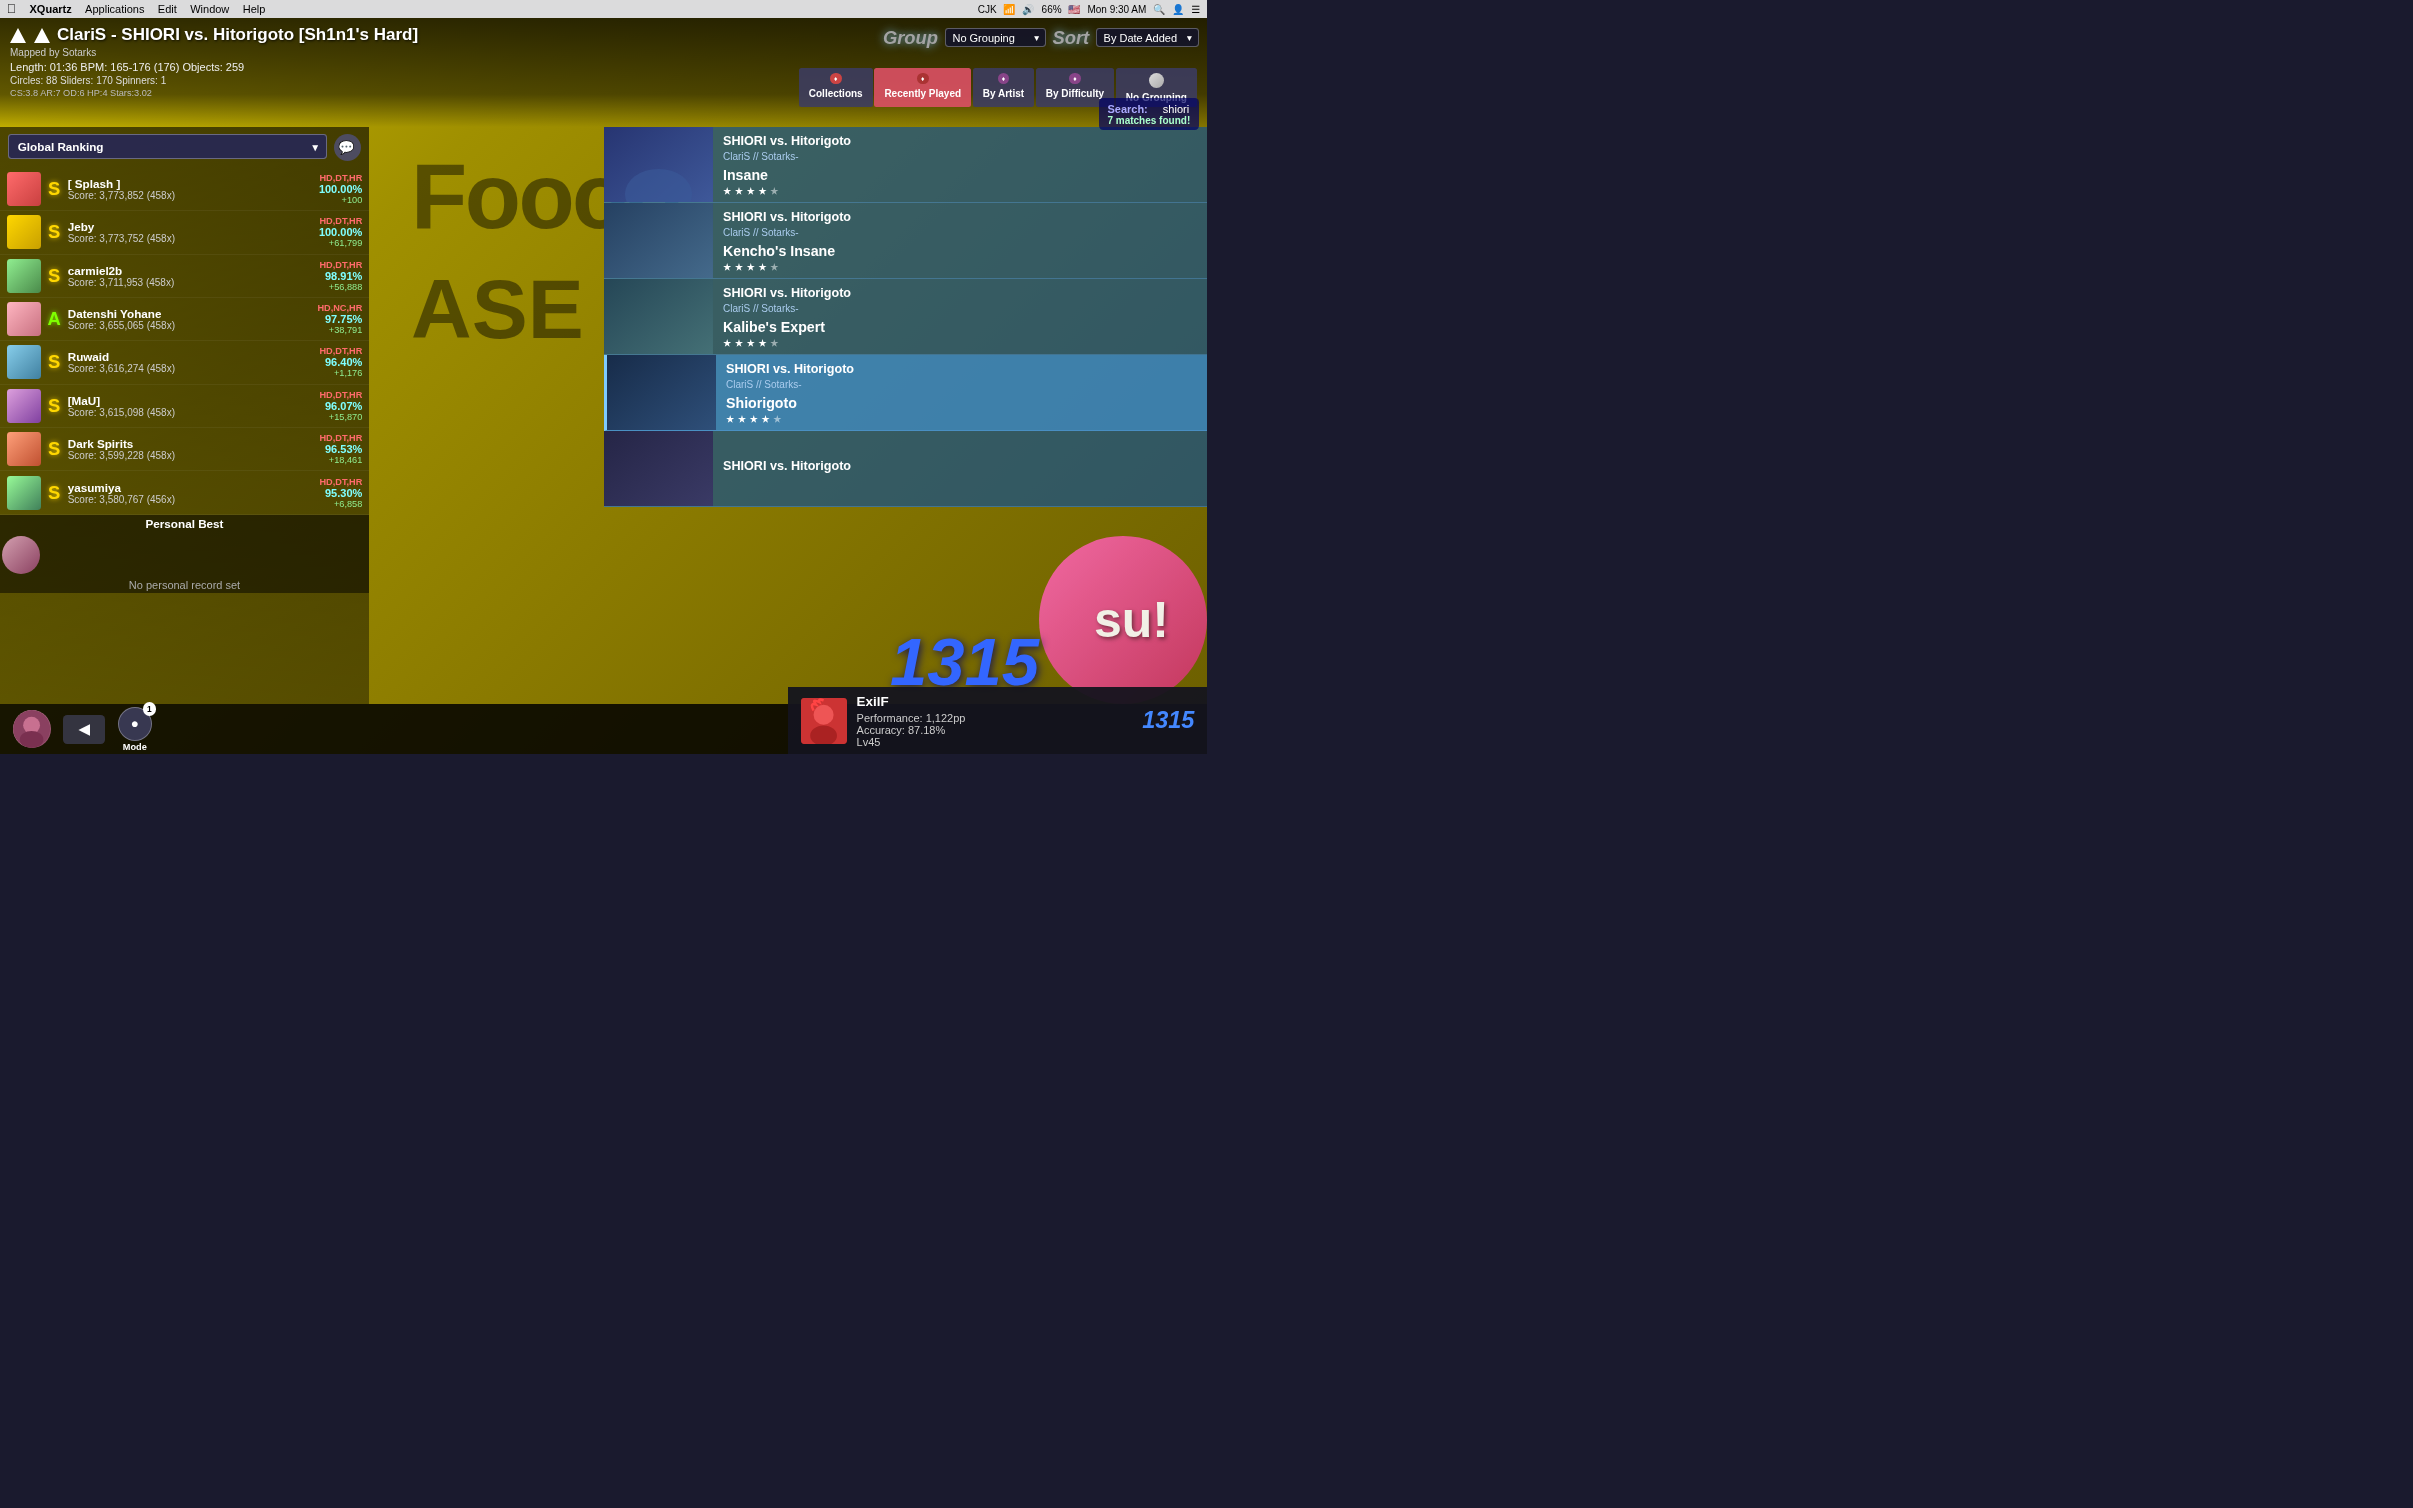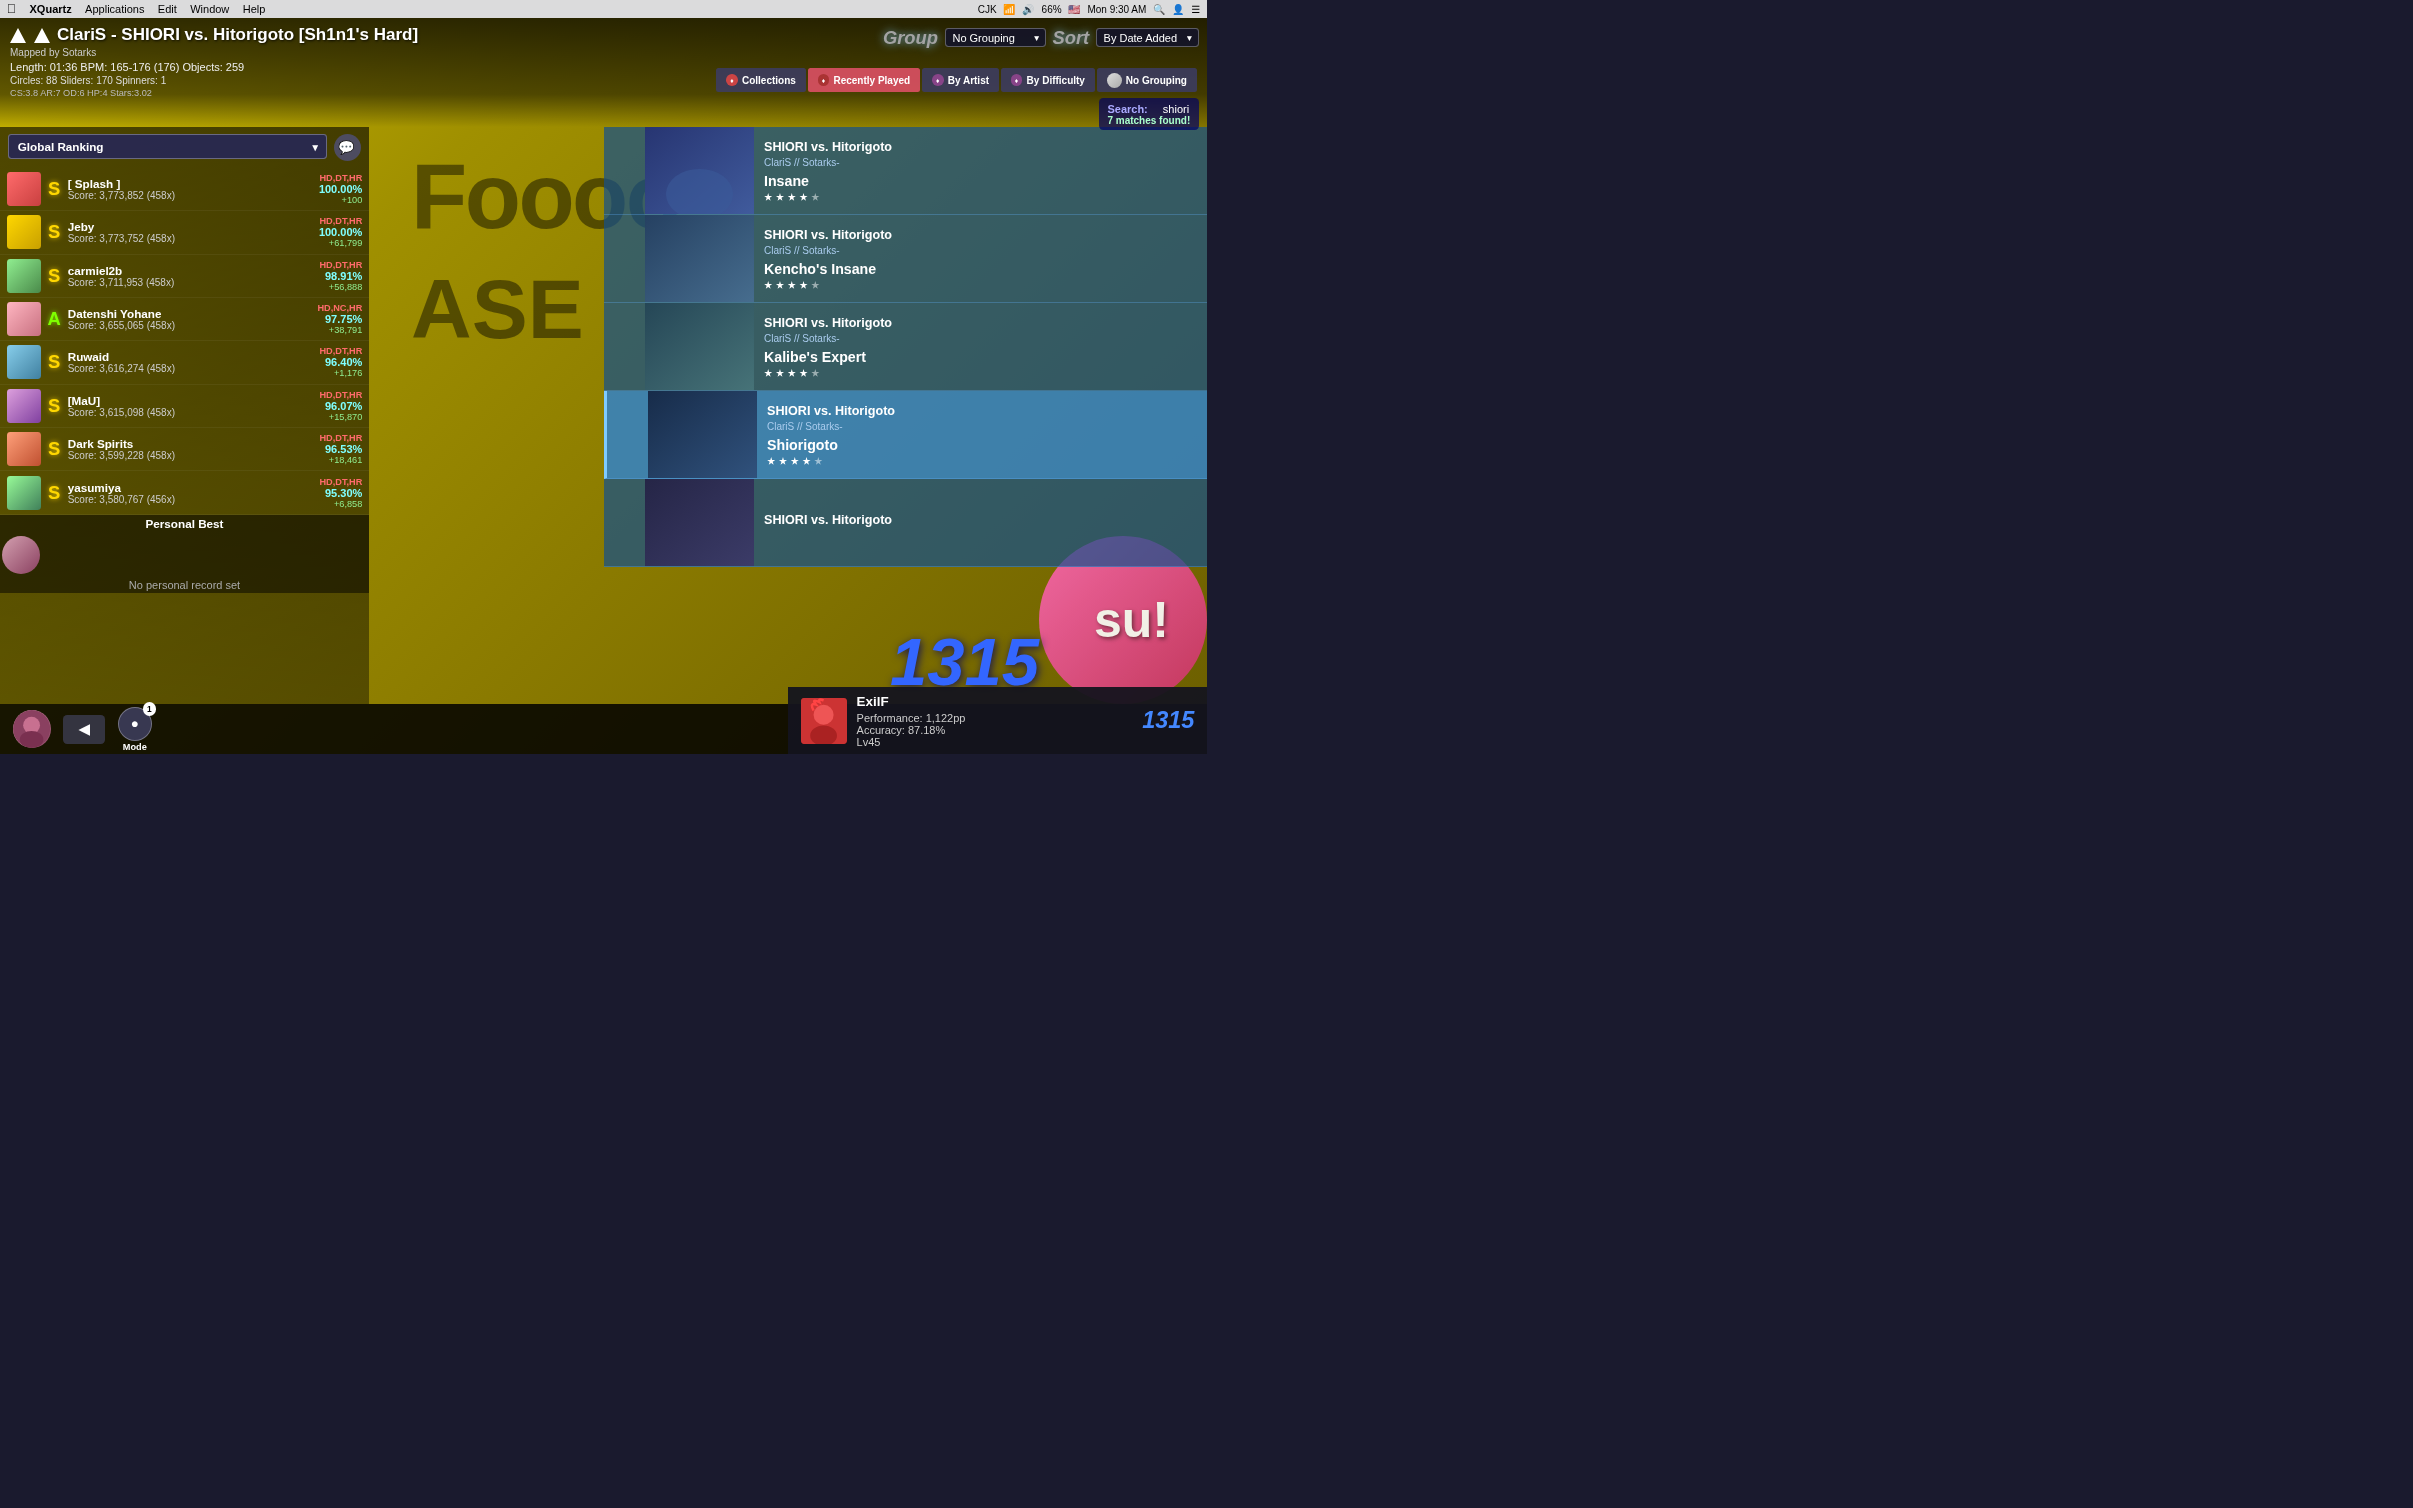--- a/index.html
+++ b/index.html
@@ -165,20 +165,21 @@
       color: white;
       font-size: 10px;
       padding: 4.2px 10px;
       cursor: pointer;
       display: flex;
       align-items: center;
       gap: 4.2px;
       border-radius: 2.5px;
       margin-right: 1.7px;
       font-weight: 600;
+      flex-direction: column;
     }
 
     .tab-btn.pink-tab {
       background: rgba(220,80,100,0.9);
     }
 
     .tab-icon {
       width: 11.7px;
       height: 11.7px;
       border-radius: 50%;
@@ -375,27 +376,26 @@
       right: 0;
       width: 603px;
       bottom: 50px;
       z-index: 10;
       overflow-y: auto;
     }
 
     .beatmap-entry {
       display: flex;
       align-items: center;
-      height: 88px;
+      height: 76px;
       background: rgba(20,80,140,0.7);
       border-bottom: 1.7px solid rgba(100,180,255,0.3);
       cursor: pointer;
       overflow: hidden;
       position: relative;
-      padding-left: 41px;
     }
 
     .beatmap-entry.active-beatmap {
       background: rgba(50,130,200,0.85);
       border-left: 3.4px solid #7ecbff;
     }
 
     .beatmap-thumb {
       width: 109px;
       height: 100%;

